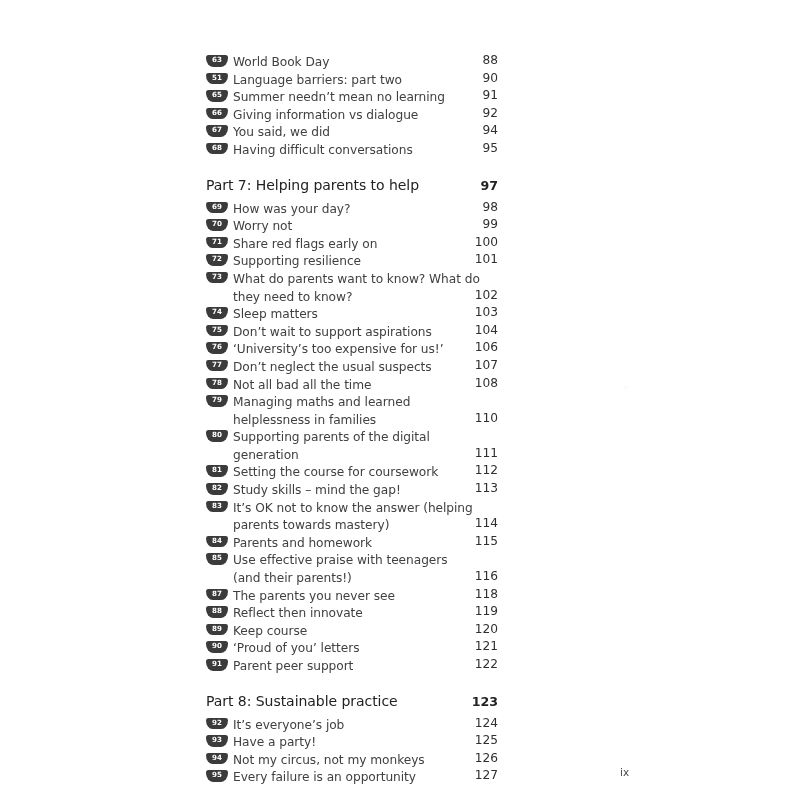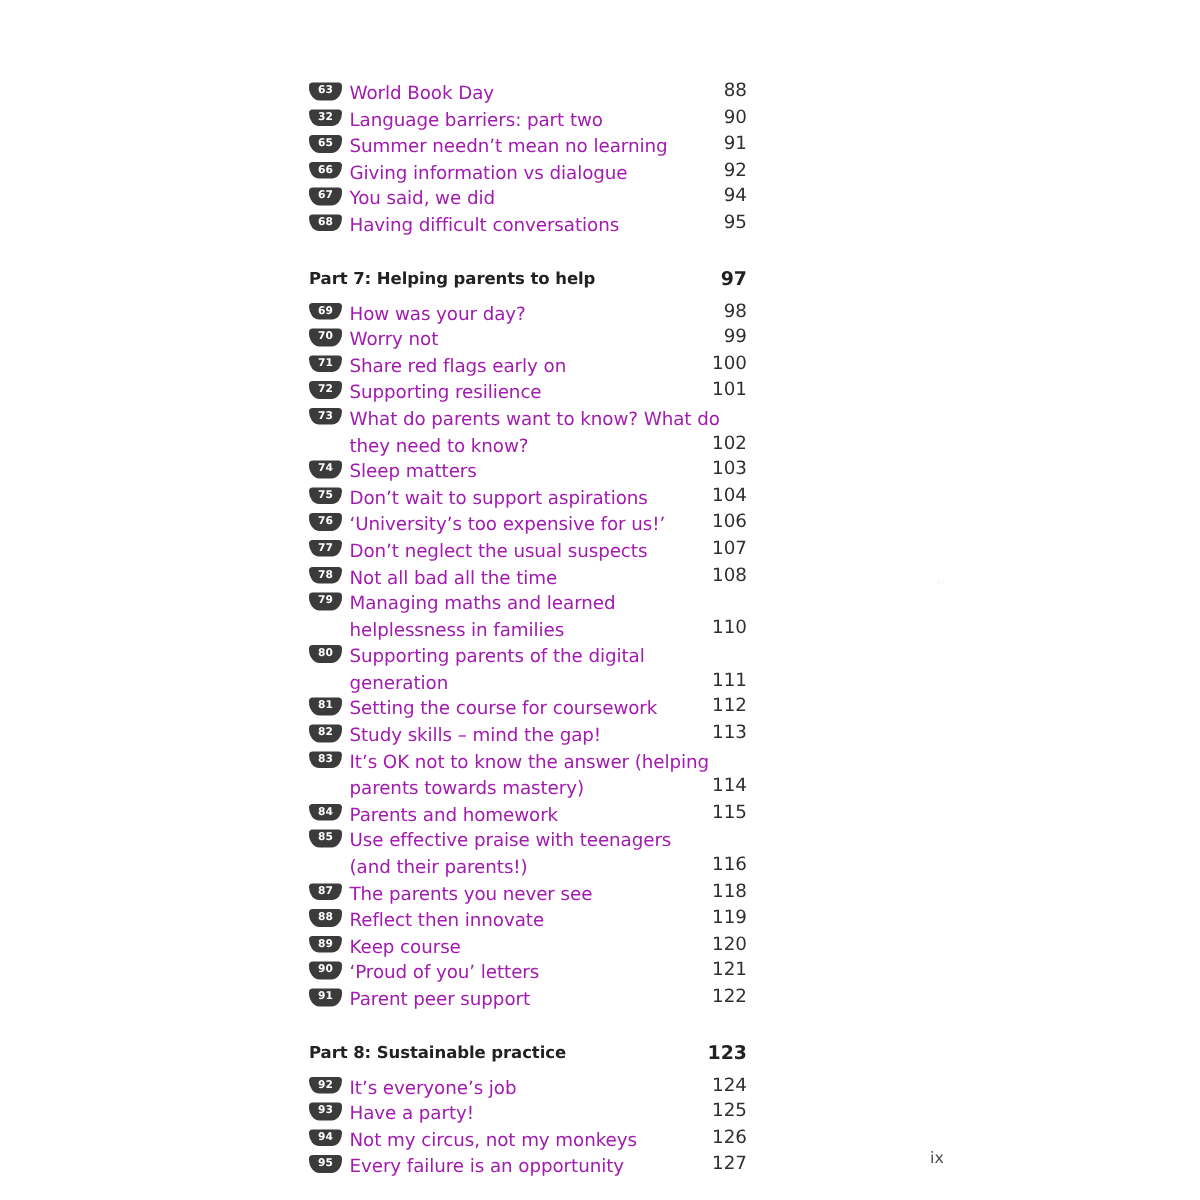--- a/index.html
+++ b/index.html
@@ -37,22 +37,22 @@
   .part-row {
     position: relative;
     height: 20px;
     margin-top: 19px;
     margin-bottom: 2px;
   }
   .part-title {
     position: absolute;
     left: 0;
     top: 0;
-    font-size: 11px;
-    font-weight: bold;
+    font-size: 14px;
+    font-weight: normal;
     letter-spacing: -0.05px;
     color: #222222;
     white-space: nowrap;
     line-height: 17px;
   }
   .part-page {
     position: absolute;
     right: 0;
     top: 0;
     font-size: 12.6px;
@@ -71,21 +71,21 @@
   .entry-lines {
     position: relative;
   }
   .entry-line {
     position: relative;
     height: 17.6px;
     line-height: 17.6px;
   }
   .entry-text {
     font-size: 12.2px;
-    color: #a21caf;
+    color: #404040;
     letter-spacing: -0.05px;
     white-space: nowrap;
     display: inline-block;
   }
   .entry-page {
     position: absolute;
     right: 0;
     top: 0;
     font-size: 12.2px;
     color: #2f2f2f;
@@ -166,21 +166,21 @@
         <div class="badge">
           <span class="badge-num">63</span>
         </div>
         <div class="entry-lines">
           <div class="entry-line"><span class="entry-text">World Book Day</span></div>
         </div>
         <div class="entry-page">88</div>
       </div>
       <div class="entry">
         <div class="badge">
-          <span class="badge-num">32</span>
+          <span class="badge-num">51</span>
         </div>
         <div class="entry-lines">
           <div class="entry-line"><span class="entry-text">Language barriers: part two</span></div>
         </div>
         <div class="entry-page">90</div>
       </div>
       <div class="entry">
         <div class="badge">
           <span class="badge-num">65</span>
         </div>

